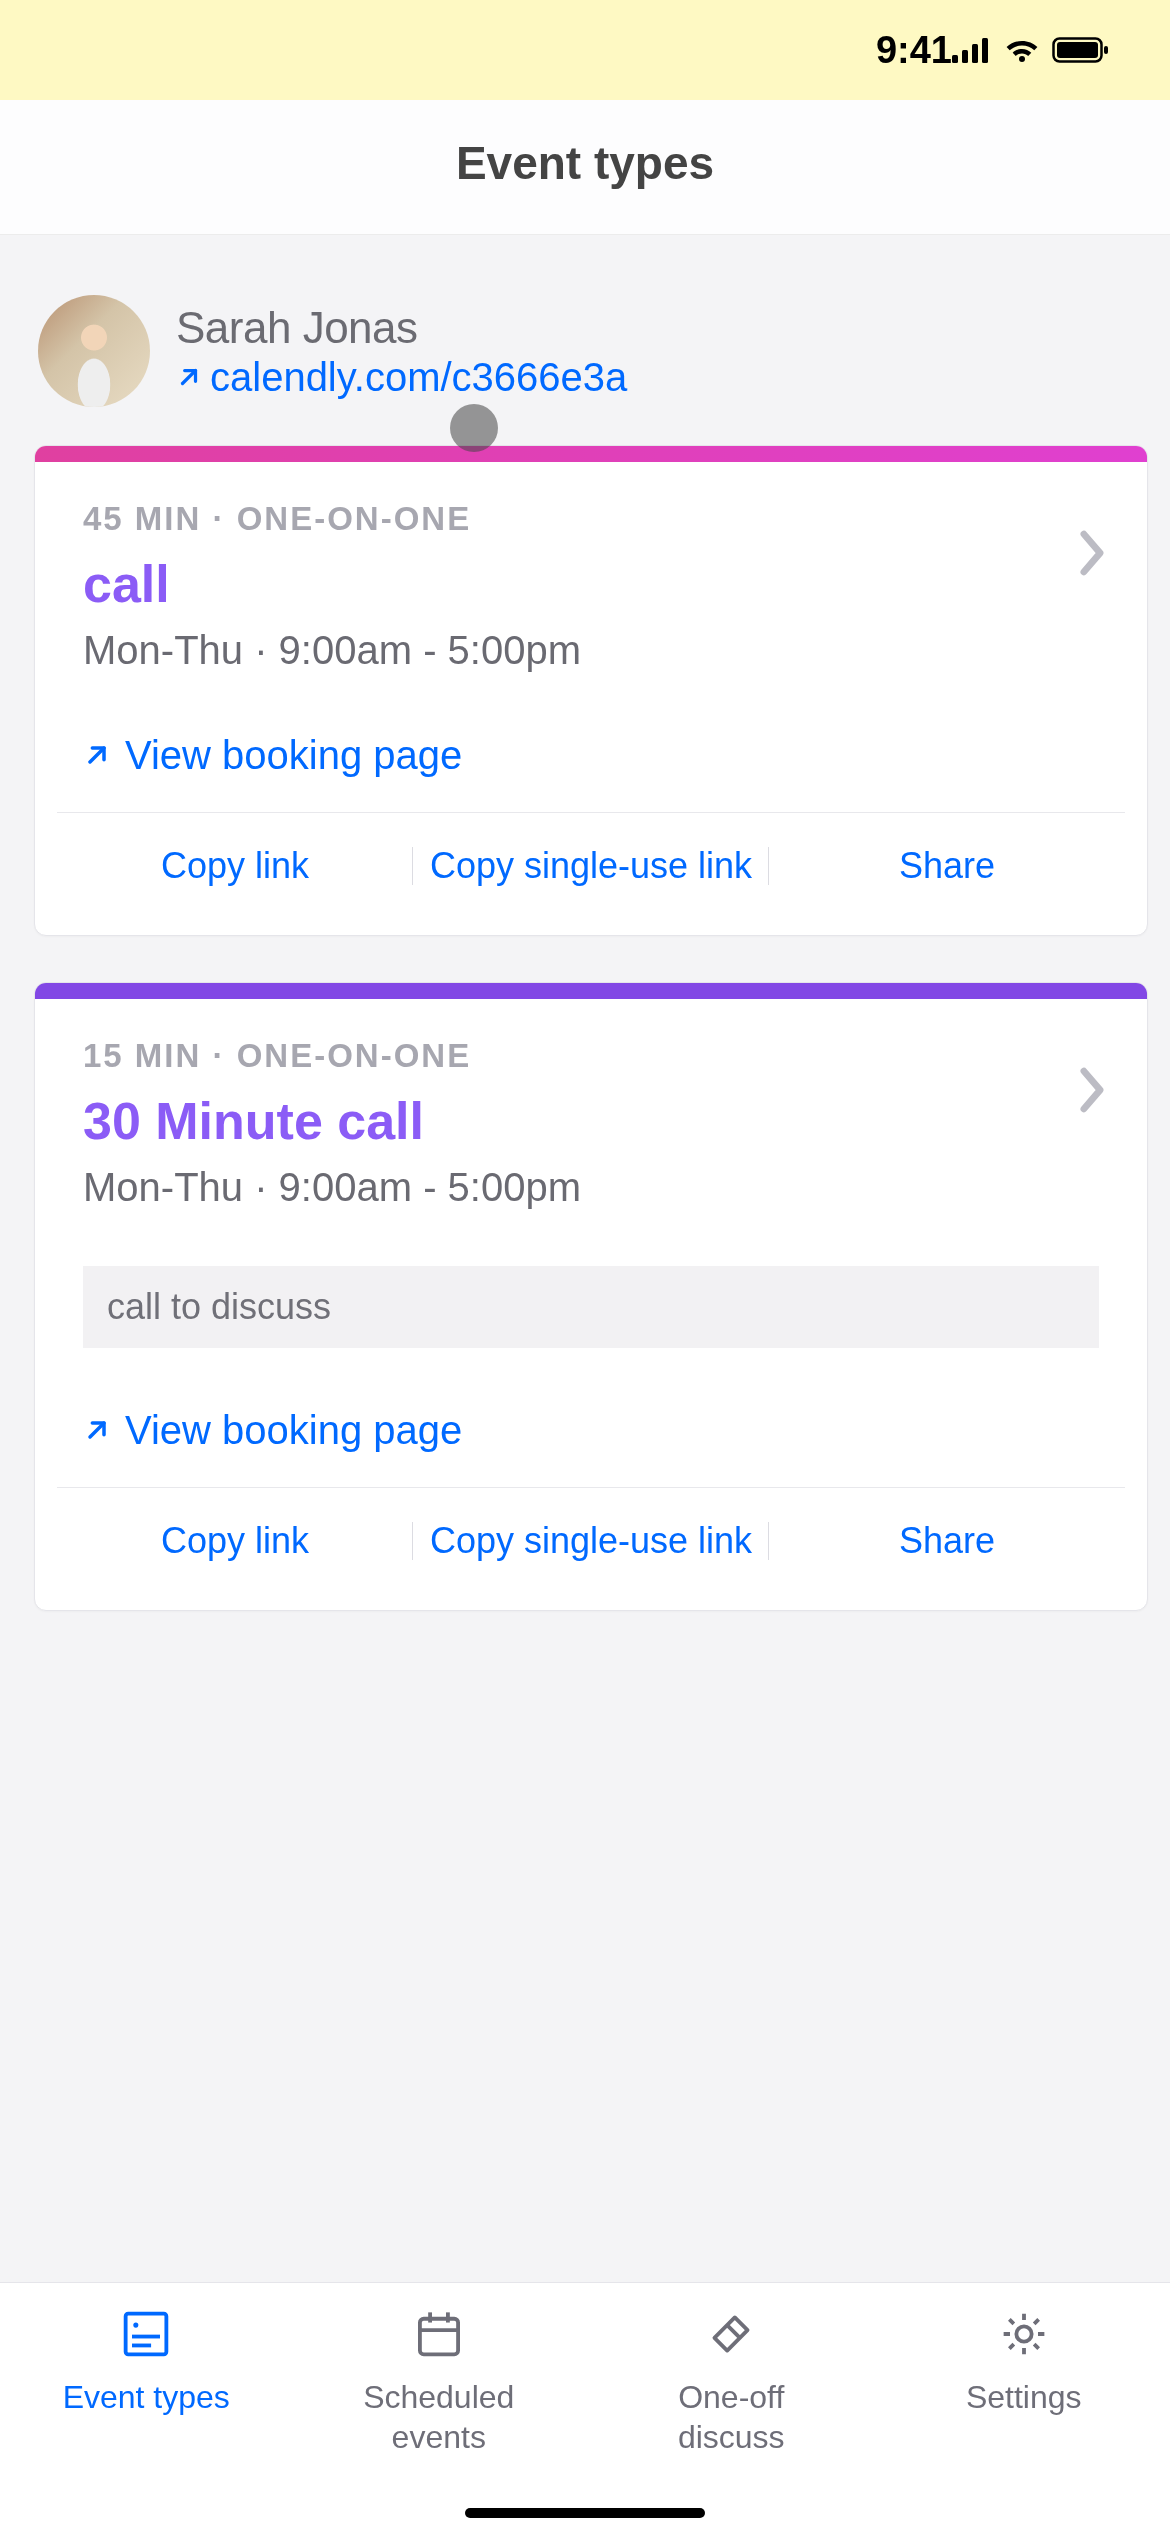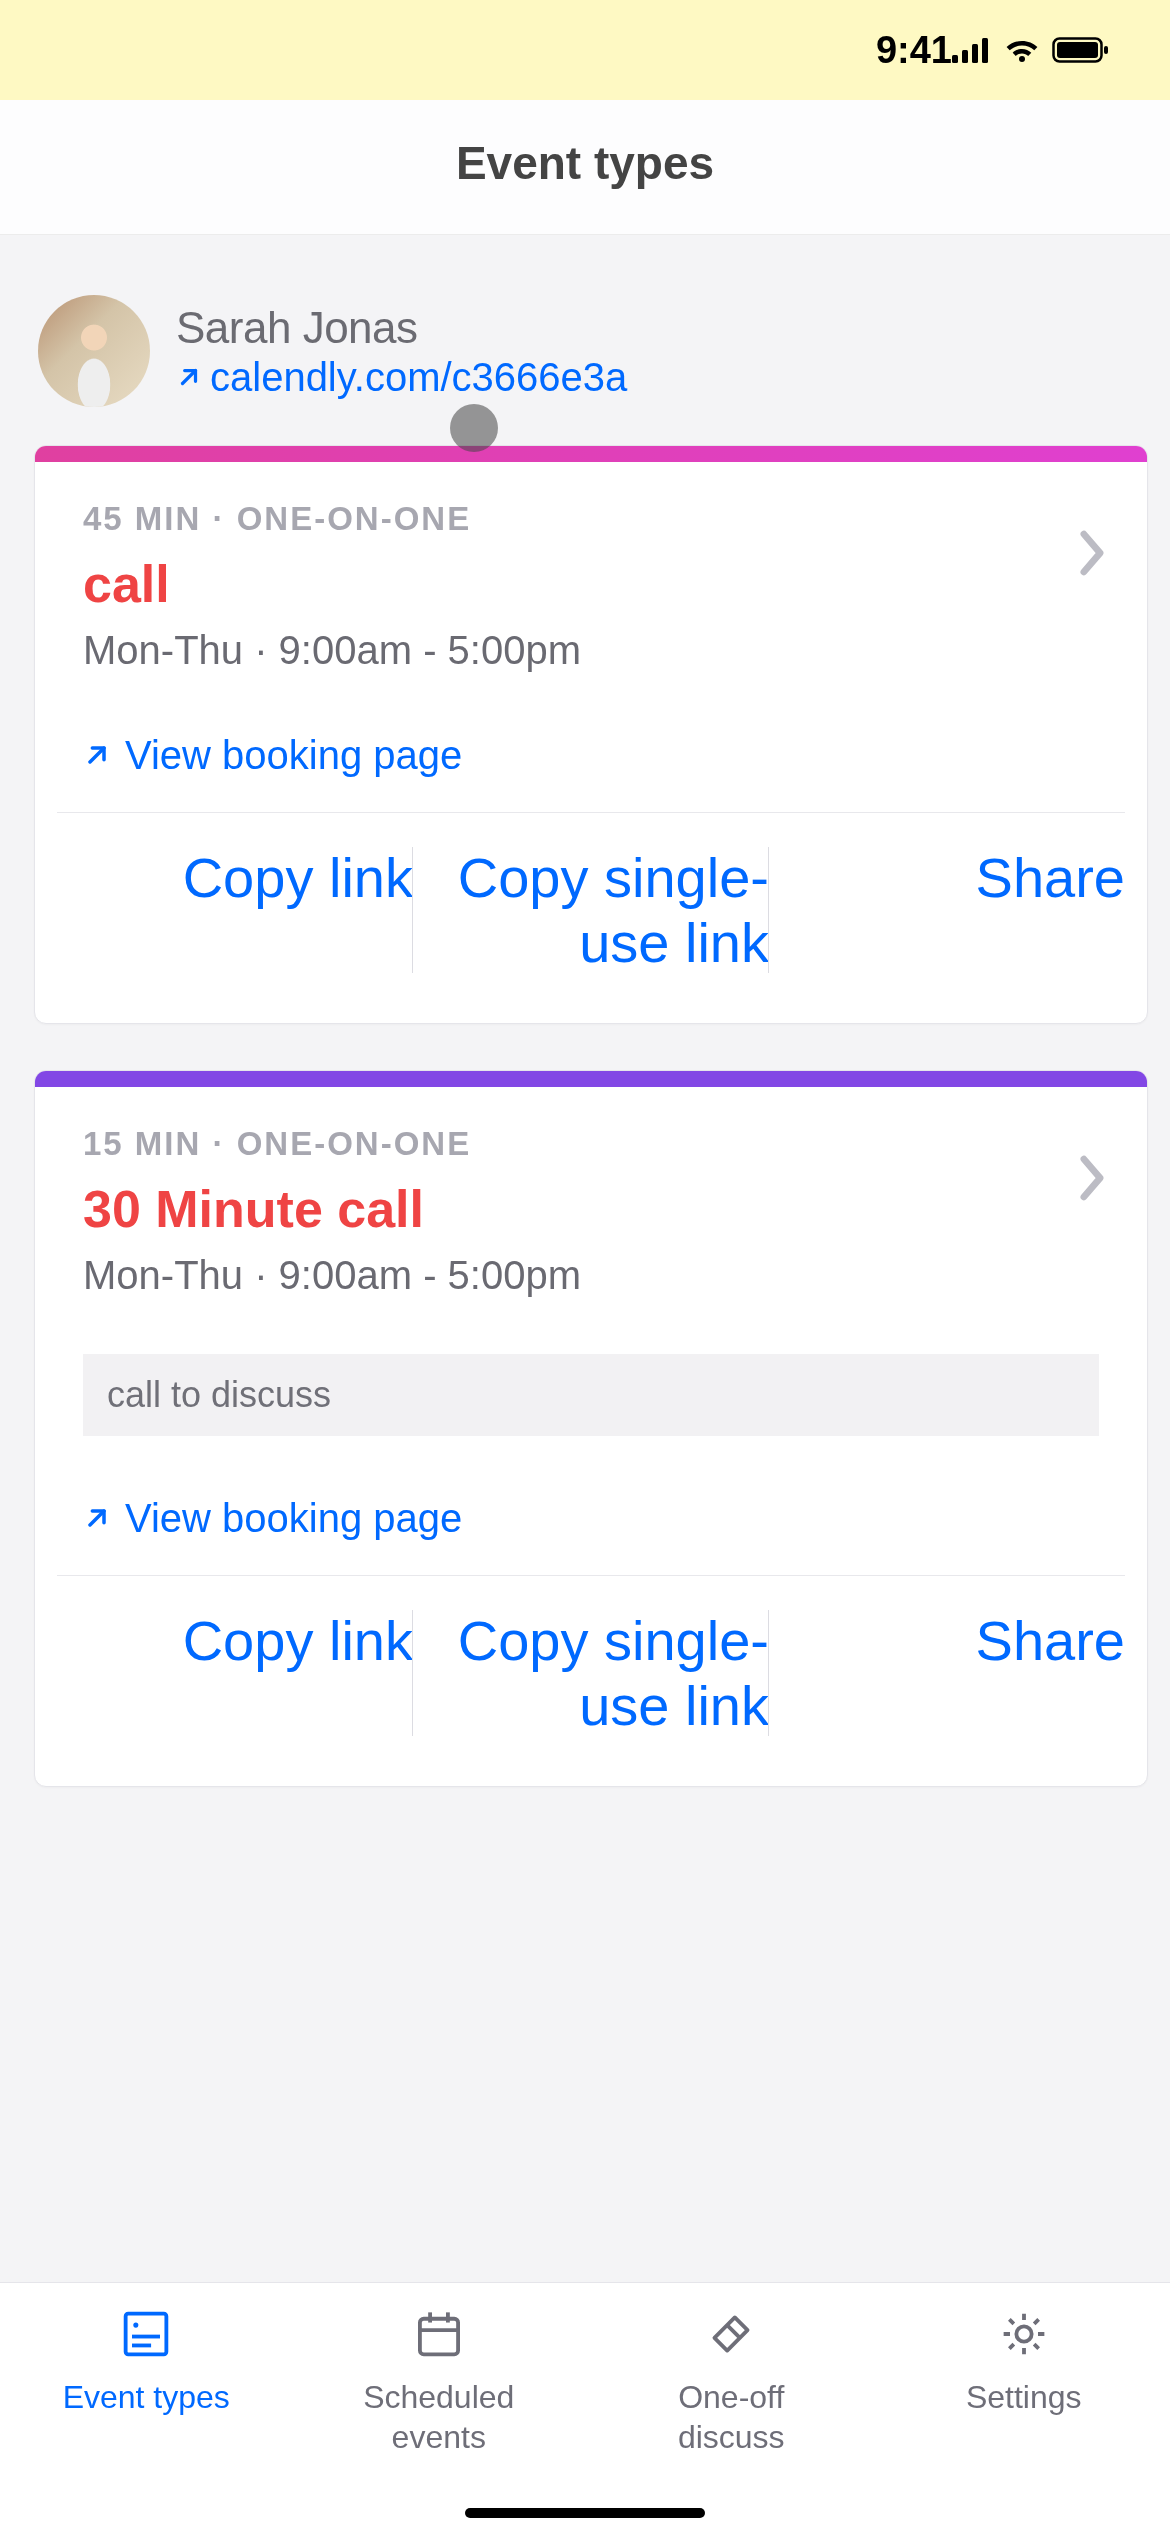--- a/index.html
+++ b/index.html
@@ -102,21 +102,21 @@
     .card-body { padding: 38px 48px 10px 48px; position:relative; }
     .card-meta {
       font-size: 33px;
       font-weight: 700;
       letter-spacing: 2px;
       color: #a7a7b0;
     }
     .card-title {
       font-size: 52px;
       font-weight: 800;
-      color: #ef4444;
+      color: #8b5cf6;
       margin-top: 16px;
     }
     .card-sched {
       font-size: 40px;
       color: #6a6a72;
       margin-top: 14px;
     }
     .card-chevron {
       position: absolute;
       right: 38px;
@@ -141,22 +141,22 @@
       font-weight: 500;
     }
     .card-actions {
       display:flex;
       border-top: 1px solid #e8e8ec;
       padding: 28px 0 34px 0;
       margin: 0 -26px;
     }
     .card-action {
       flex:1;
-      text-align:right;
-      font-size: 56px;
+      text-align:center;
+      font-size: 36px;
       color: #0069ff;
       font-weight: 500;
       position:relative;
       padding: 4px 0;
     }
     .card-action.sep::after {
       content:"";
       position:absolute;
       right:0; top:6px; bottom:6px;
       width:1px;

